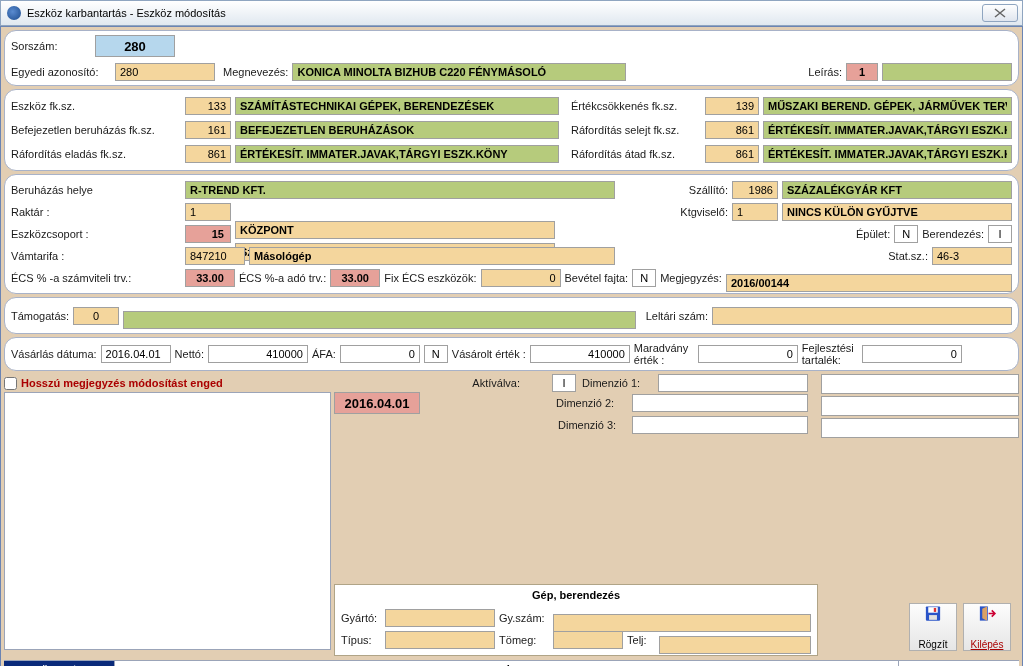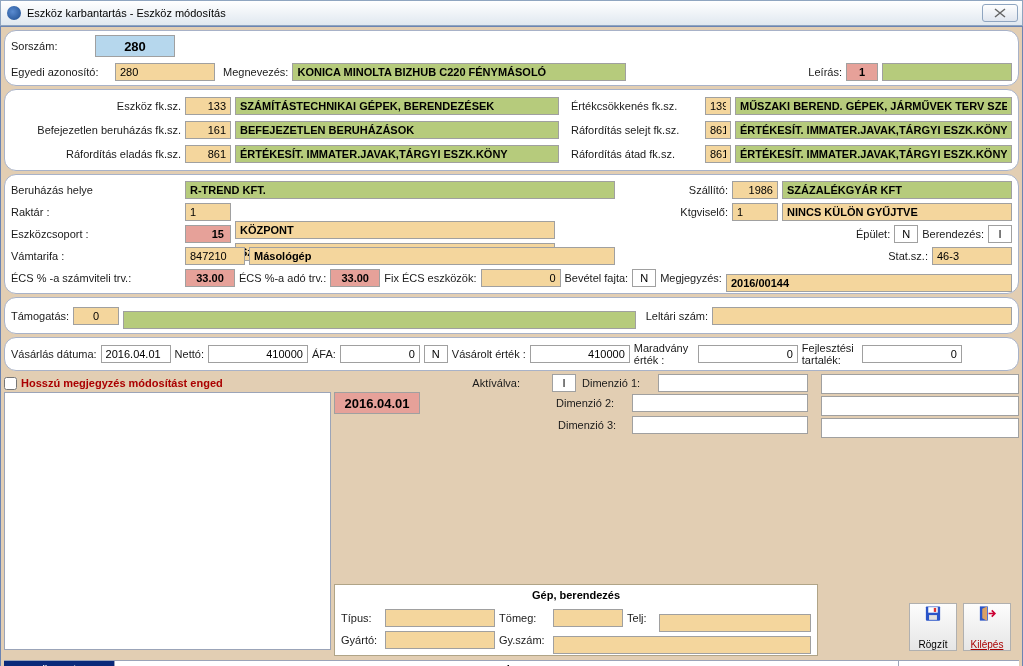--- a/index.html
+++ b/index.html
@@ -64,25 +64,25 @@
   .fld.orange { background: #f4d69d; }
   .fld.green { background: #b6cb7c; font-weight: bold; }
   .fld.pink { background: #e6a199; font-weight: bold; text-align: center; }
   .fld.plain { background: #fff; }
   .fld.right { text-align: right; }
   .fld.center { text-align: center; }
   .grow { flex-grow: 1; margin-top: 9px; }
 
   
   .acct-row { display: flex; align-items: center; gap: 4px; height: 24px; }
-  .acct-lbl { width: 170px; text-align: right; }
+  .acct-lbl { width: 170px; }
   .acct-code { width: 46px; text-align: right; padding-right: 6px; }
   .acct-name { width: 324px; }
   .acct-lbl2 { width: 130px; margin-left: 8px; }
-  .acct-code2 { width: 26px; text-align: right; padding-right: 6px; }
+  .acct-code2 { width: 54px; text-align: right; padding-right: 6px; }
   .acct-name2 { flex-grow: 1; }
 
   
   .loc-row { display: flex; align-items: center; gap: 4px; height: 22px; }
   .loc-lbl1 { width: 170px; }
   .loc-code { width: 46px; }
   .loc-name { width: 320px; margin-top: 36px; }
   .loc-lbl2 { width: 58px; margin-left: auto; text-align: right; }
   .loc-code2 { width: 46px; }
   .loc-name2 { width: 230px; }
@@ -301,31 +301,31 @@
         </div>
       </div>
       <div class="row" style="justify-content:flex-end; padding-right:10px; margin-top:2px;">
         <span class="lbl" style="width:70px">Dimenzió 3:</span>
         <input class="fld plain" style="width: 176px;">
       </div>
 
       <div class="gep-box">
         <div class="gep-title">Gép, berendezés</div>
         <div class="gep-row">
+          <span class="lbl" style="width:40px">Gyártó:</span>
+          <input class="fld orange" style="width: 110px;">
+          <span class="lbl" style="width:50px">Gy.szám:</span>
+          <input class="fld orange grow" style="">
+        </div>
+        <div class="gep-row">
           <span class="lbl" style="width:40px">Típus:</span>
           <input class="fld orange" style="width: 110px;">
           <span class="lbl" style="width:50px">Tömeg:</span>
           <input class="fld orange" style="width: 70px;">
           <span class="lbl" style="width:28px">Telj:</span>
-          <input class="fld orange grow" style="">
-        </div>
-        <div class="gep-row">
-          <span class="lbl" style="width:40px">Gyártó:</span>
-          <input class="fld orange" style="width: 110px;">
-          <span class="lbl" style="width:50px">Gy.szám:</span>
           <input class="fld orange grow" style="">
         </div>
       </div>
     </div>
 
     <div class="rightcol">
       <input class="fld plain" style="height: 20px;">
       <input class="fld plain" style="height: 20px;">
       <input class="fld plain" style="height: 20px;">
     </div>

